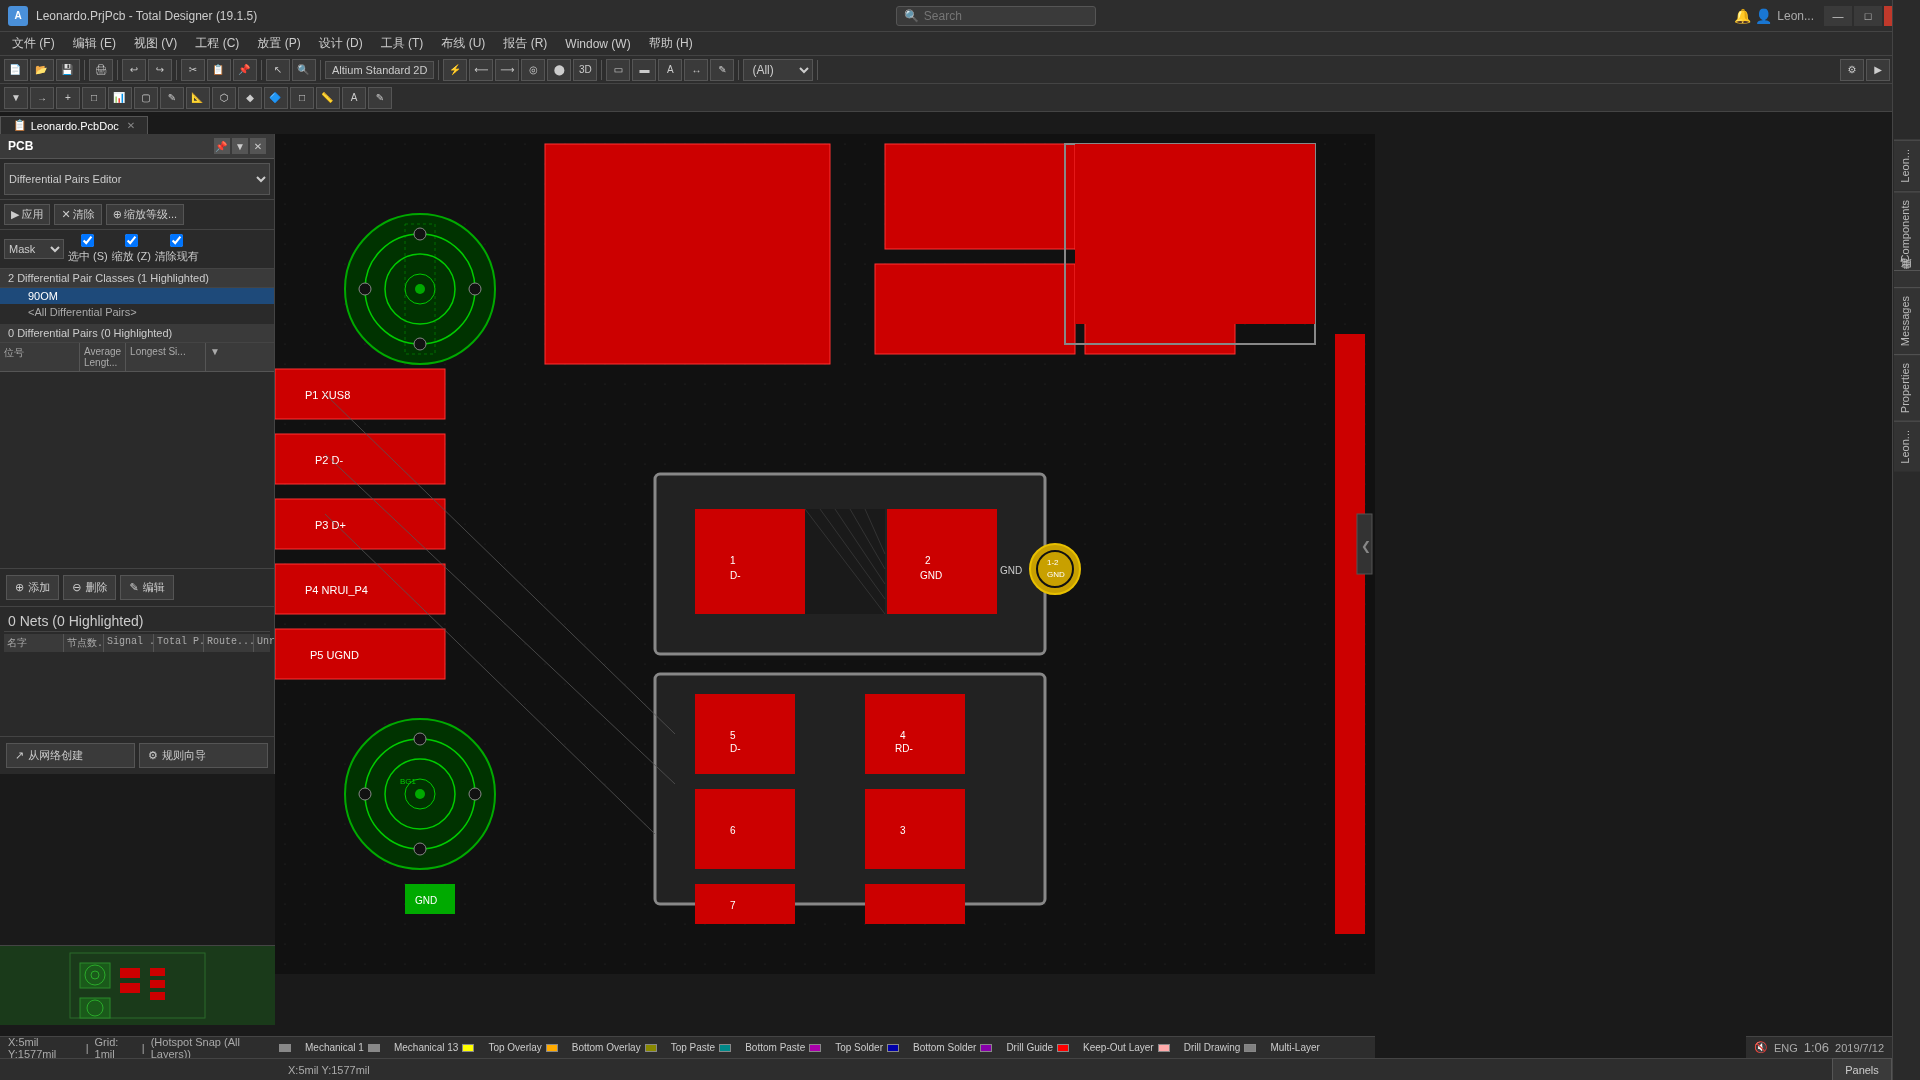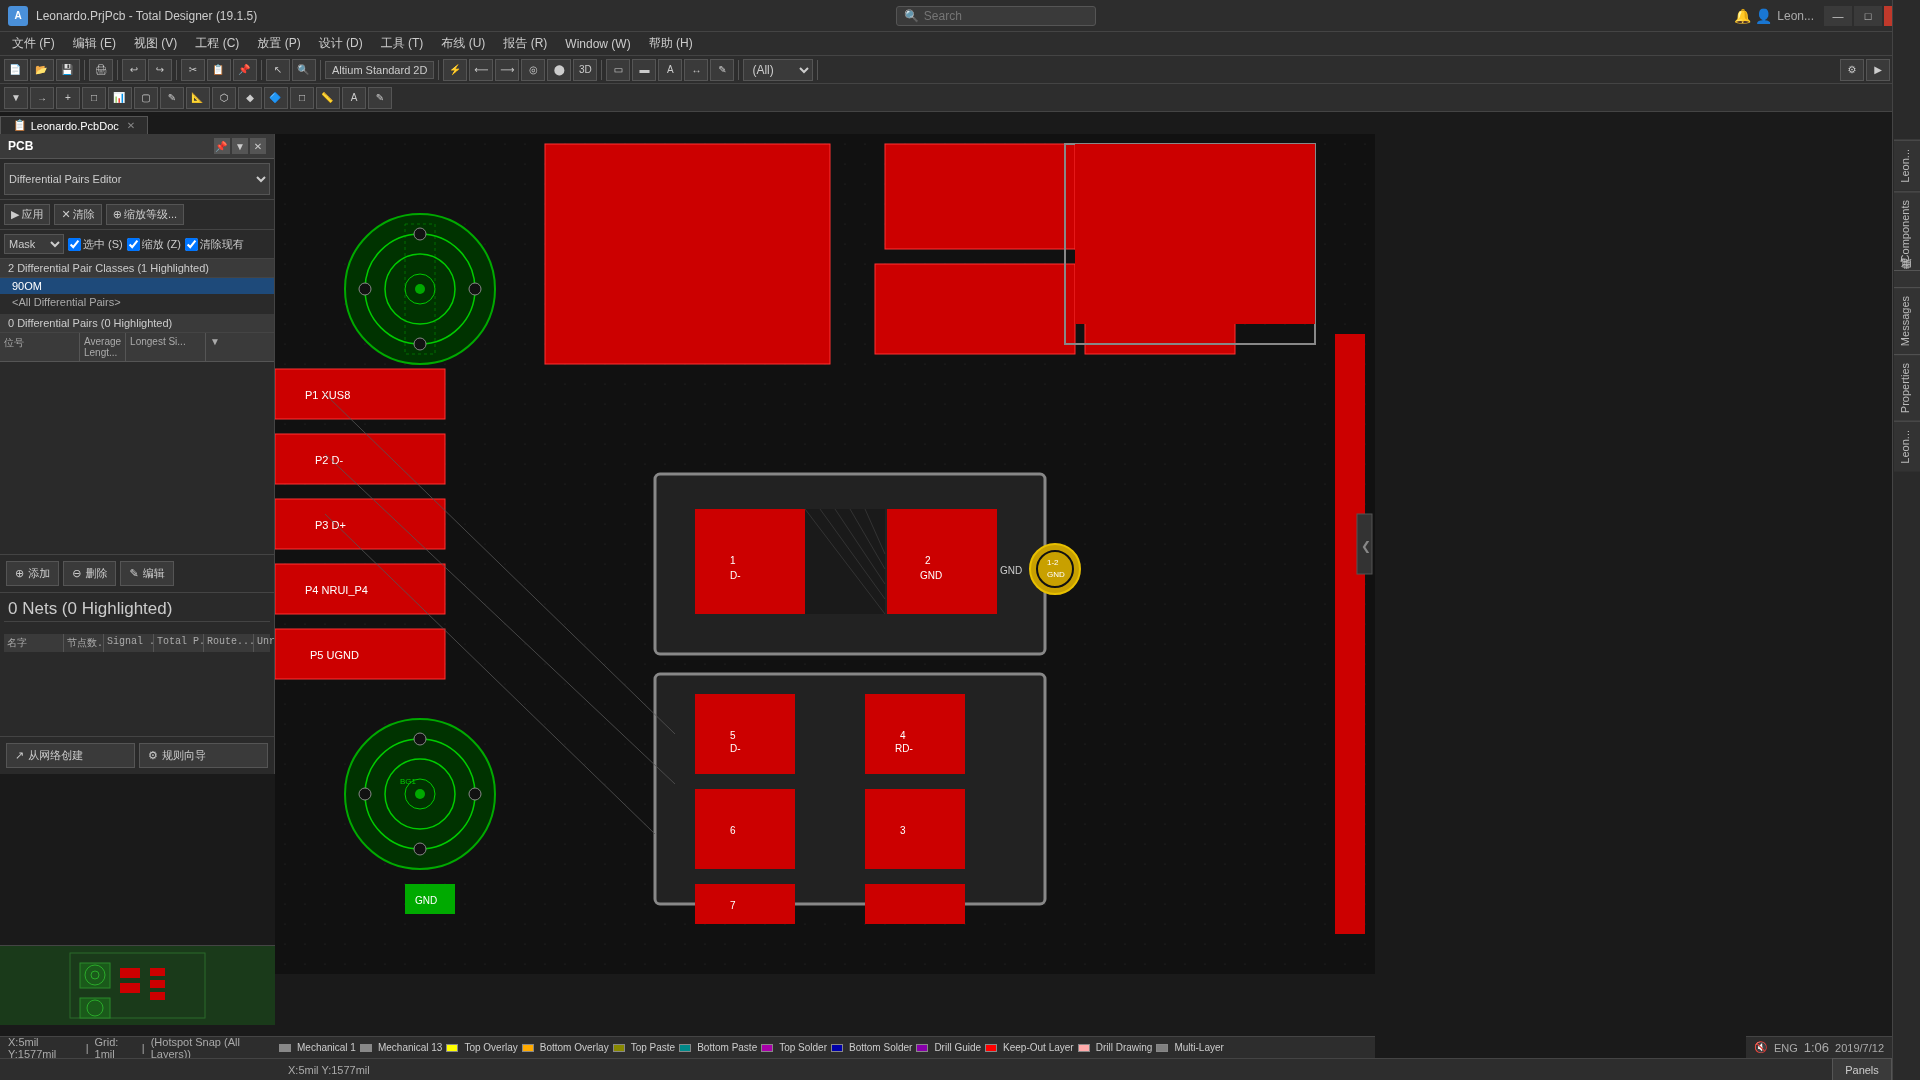--- a/index.html
+++ b/index.html
@@ -266,32 +266,33 @@
       font-size: 11px;
       height: 20px;
       width: 60px;
     }
     .checkbox-label {
       display: flex;
       align-items: center;
       gap: 2px;
       font-size: 11px;
       color: #ccc;
+      flex-direction: column;
     }
 
     
     .section-header {
       background: #3a3a3a;
       padding: 3px 8px;
       color: #ccc;
       font-size: 11px;
       border-bottom: 1px solid #444;
     }
     .section-item {
-      padding: 2px 12px;
+      padding: 2px 28px;
       font-size: 11px;
       color: #aaa;
       cursor: pointer;
     }
     .section-item.selected { background: #1e4a7a; color: #fff; }
     .pairs-header {
       display: grid;
       grid-template-columns: 80px 1fr 80px 80px;
       background: #3a3a3a;
       border-bottom: 1px solid #555;
@@ -321,25 +322,25 @@
       font-size: 11px;
       cursor: pointer;
     }
 
     
     #nets-section {
       border-top: 1px solid #444;
       padding: 4px;
     }
     .nets-label {
-      font-size: 17px;
+      font-size: 14px;
       color: #ccc;
       padding: 2px 4px;
       border-bottom: 1px solid #444;
-      margin-bottom: 12px;
+      margin-bottom: 2px;
     }
     .nets-header {
       display: grid;
       grid-template-columns: 60px 40px 50px 50px 50px 50px;
       background: #3a3a3a;
       font-family: Liberation Mono, monospace;
     }
     .nets-header-cell {
       padding: 2px 3px;
       font-size: 10px;
@@ -399,21 +400,21 @@
       border-top: 1px solid #444;
       display: flex;
       align-items: center;
       padding: 0 4px;
       gap: 4px;
       overflow: hidden;
     }
     .layer-item {
       display: flex;
       align-items: center;
-      gap: 6px;
+      gap: 14px;
       font-size: 10px;
       color: #ccc;
       white-space: nowrap;
       cursor: pointer;
     }
     .layer-color {
       width: 12px;
       height: 8px;
       border: 1px solid #888;
     }

